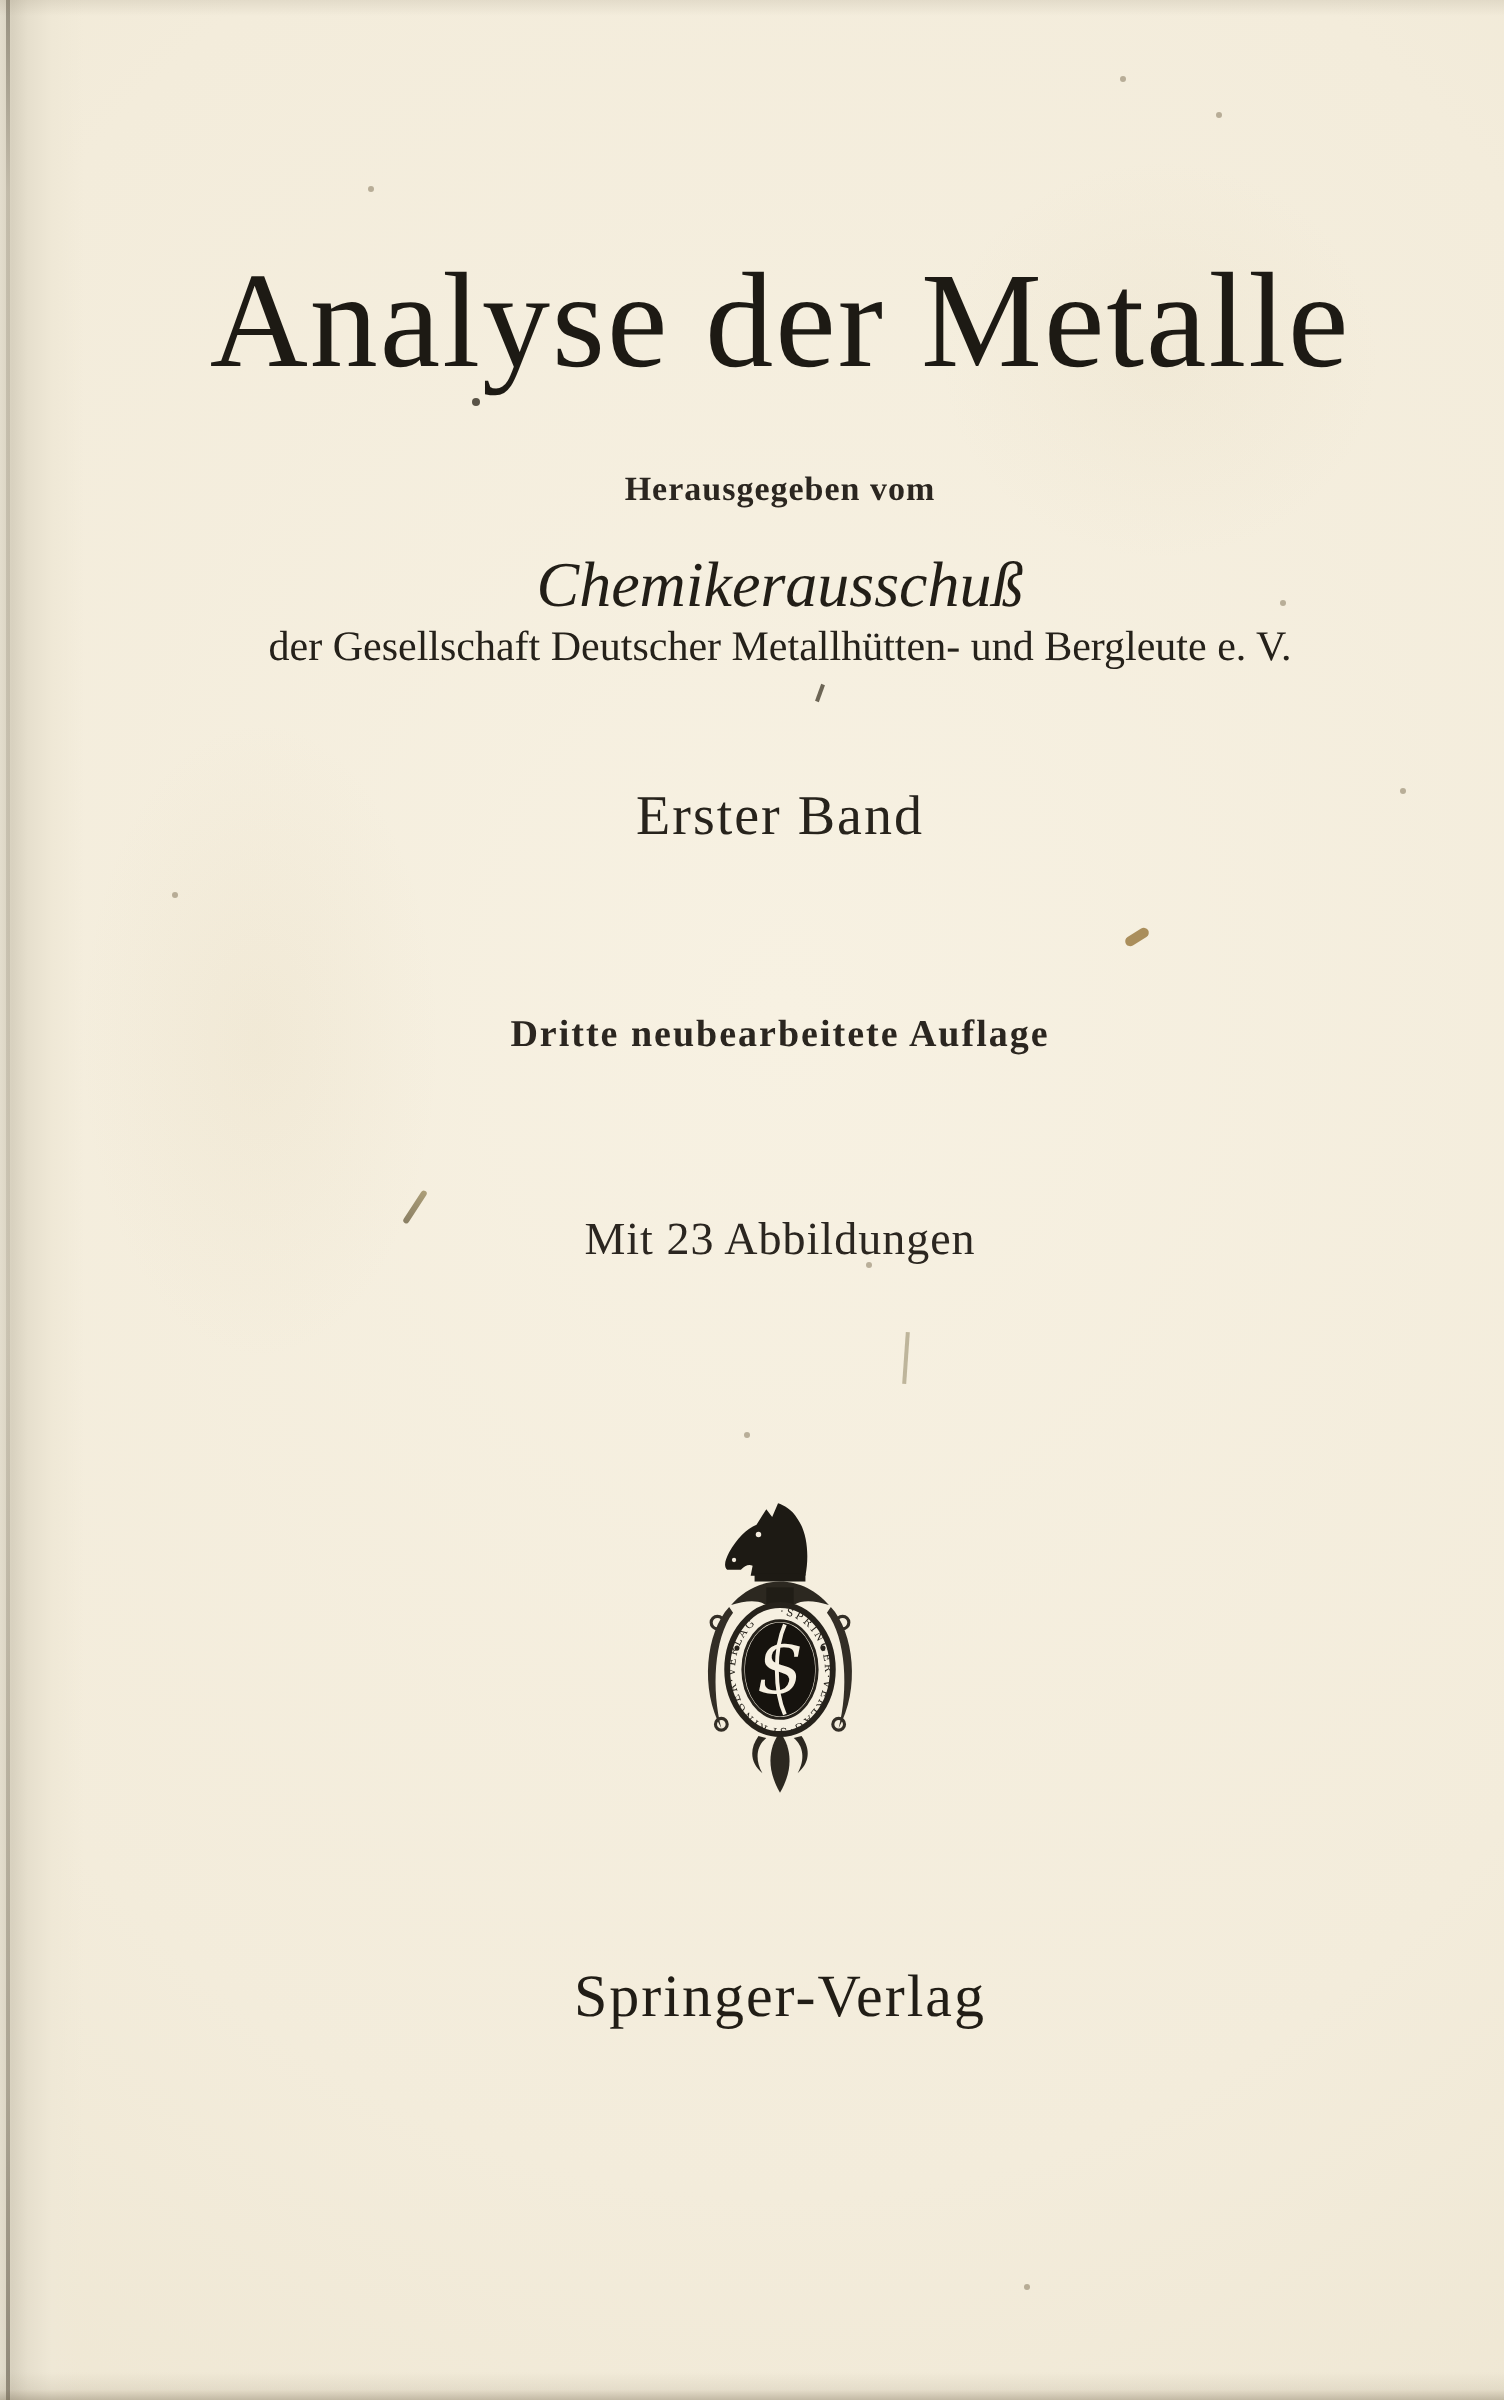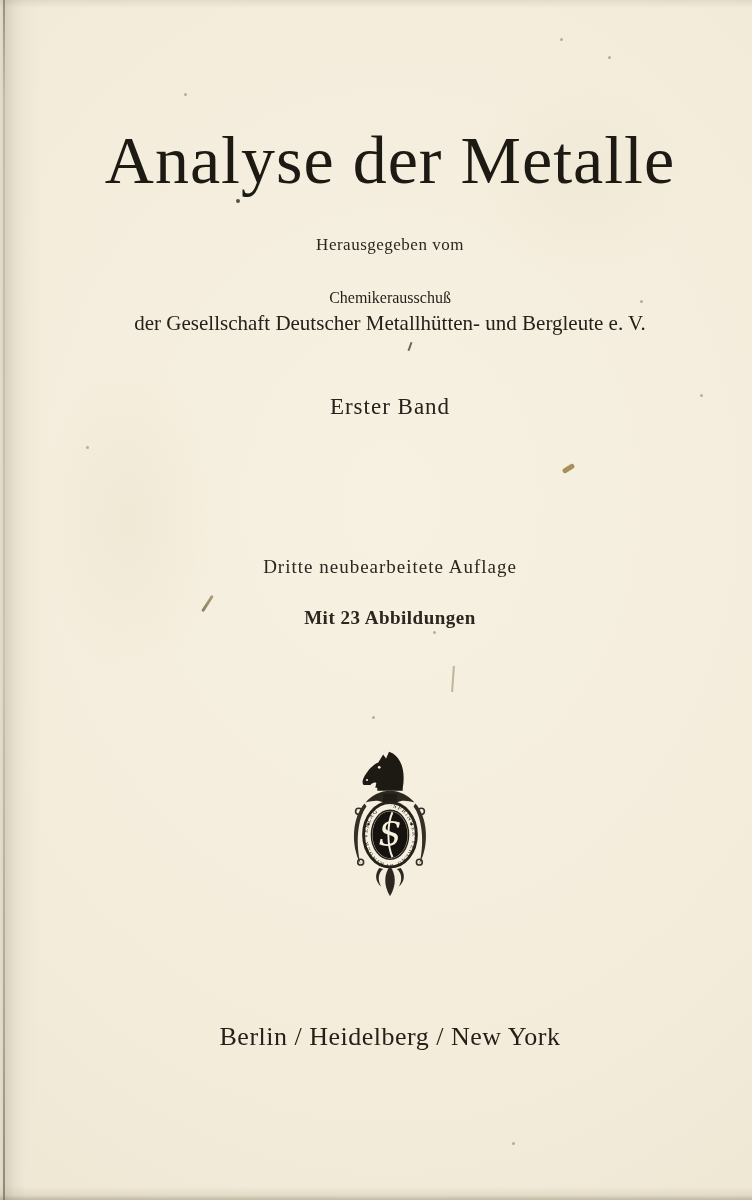--- a/index.html
+++ b/index.html
@@ -31,27 +31,27 @@
     position:absolute;left:0;right:0;bottom:0;height:14px;
     background:linear-gradient(to top, rgba(118,106,82,.38) 0px, rgba(150,138,112,.14) 5px, rgba(150,138,112,0) 14px);
   }
   .top-shade{
     position:absolute;left:0;right:0;top:0;height:8px;
     background:linear-gradient(to bottom, rgba(140,130,108,.16), rgba(140,130,108,0));
   }
   
   .tline{position:absolute;left:28px;right:0;text-align:center;line-height:1;white-space:nowrap;}
   .book-title{top:126px;font-size:68px;letter-spacing:1px;color:#1d1a14;}
-  .edited-by{top:236px;font-size:17px;letter-spacing:.5px;font-weight:normal;color:#2b2620;}
-  .editor{top:290px;font-size:16px;color:#221e17;}
+  .edited-by{top:236px;font-size:17px;letter-spacing:.5px;font-weight:bold;color:#2b2620;}
+  .editor{top:276px;font-size:32px;color:#221e17;font-style:italic;}
   .affiliation{top:313px;font-size:21px;color:#25211a;}
-  .volume{top:395px;font-size:23px;letter-spacing:1px;color:#27231c;}
+  .volume{top:395px;font-size:28px;letter-spacing:1px;color:#27231c;}
   .subtitle{top:452px;font-size:37px;letter-spacing:.5px;color:#1f1b15;}
-  .edition{top:557px;font-size:19px;letter-spacing:1px;font-weight:normal;color:#2b2620;}
-  .illustrations{top:608px;font-size:19px;letter-spacing:.5px;font-weight:bold;color:#2b2620;}
+  .edition{top:508px;font-size:19px;letter-spacing:1px;font-weight:bold;color:#2b2620;}
+  .illustrations{top:608px;font-size:23px;letter-spacing:.5px;font-weight:normal;color:#2b2620;}
   .publisher-name{top:984px;font-size:30px;letter-spacing:1px;color:#211d16;}
   .publisher-cities{top:1024px;font-size:26px;letter-spacing:.5px;color:#241f18;}
   .publisher-year{top:1060px;font-size:25px;letter-spacing:2px;color:#241f18;}
   
   .logo-wrap{position:absolute;left:346px;top:750px;width:88px;height:148px;}
   .logo-wrap svg{width:100%;height:100%;}
   .logo-wrap text{font-family:"DejaVu Serif","Liberation Serif",serif;}
   
   .artifact{position:absolute;pointer-events:none;}
   .ink-curl{
@@ -123,21 +123,21 @@
 
       <ellipse cx="45" cy="86" rx="18" ry="24" fill="#16130e"></ellipse>
       <path d="M47.5 63 C42 75 42 97 47.5 109" stroke="#f6f0e1" stroke-width="2" fill="none"></path>
       <text x="45" y="98" font-size="34" font-style="italic" text-anchor="middle" fill="#f6f0e1">S</text>
 
       <circle cx="23" cy="75" r="1.3" fill="#26221b"></circle>
       <circle cx="67" cy="75" r="1.3" fill="#26221b"></circle>
     </svg>
   </div>
 
-  <div class="tline publisher-cities">Berlin / Heidelberg / New York</div>
+  <div class="tline publisher-name">Springer-Verlag</div>
 
   <div class="artifact ink-curl"></div>
   <div class="artifact edge-smudge"></div>
   <div class="artifact fleck-subtitle"></div>
   <div class="artifact scratch-edition"></div>
   <div class="artifact scratch-vertical"></div>
   <div class="artifact tick-affiliation"></div>
   <div class="artifact speck s1"></div>
   <div class="artifact speck s2"></div>
   <div class="artifact speck s3"></div>

